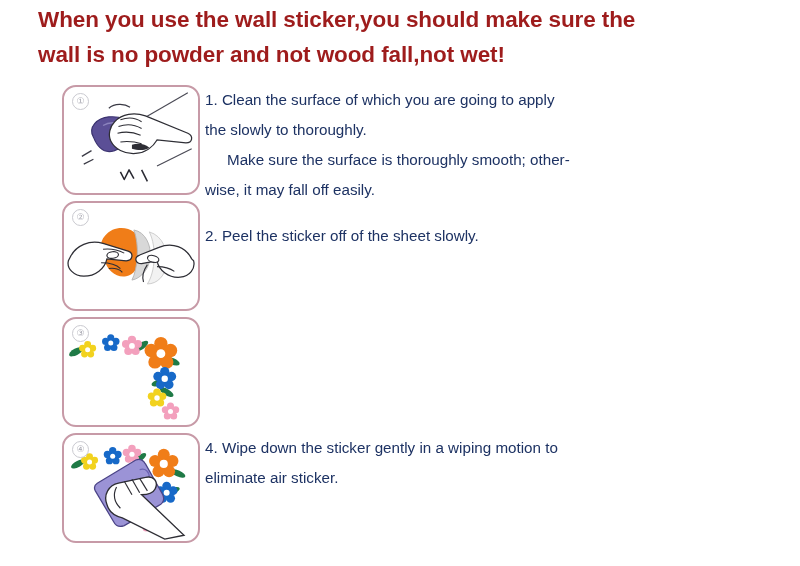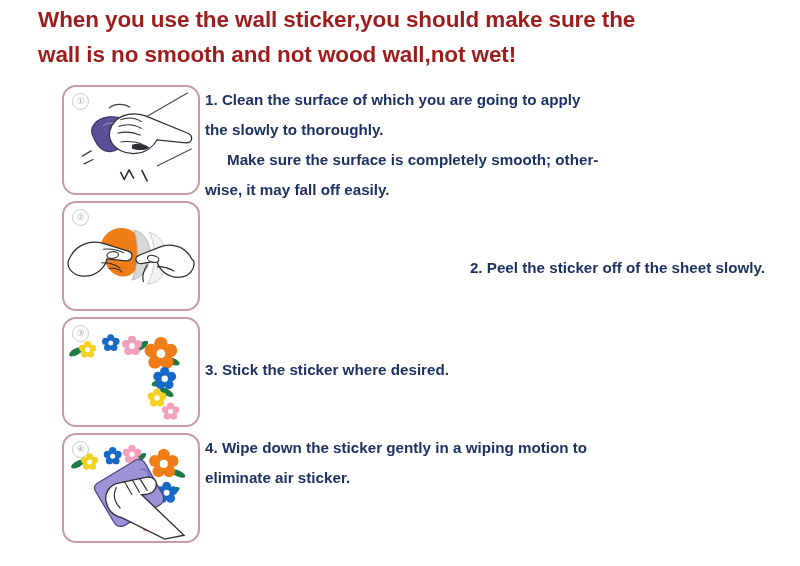--- a/index.html
+++ b/index.html
@@ -39,40 +39,40 @@
     border:1px solid #c9c9cf;
     color:#a9a9b2;font-size:9px;
     display:flex;align-items:center;justify-content:center;
     line-height:1;
     background:rgba(255,255,255,.55);
     z-index:3;
   }
   .txt{
     position:absolute;left:205px;top:2px;width:560px;
     color:#1d3263;
-    font-size:15.2px;font-weight:bold;
+    font-size:15.2px;font-weight:normal;
     line-height:30px;
   }
   .txt .tline{display:block;white-space:nowrap;}
   .txt .indent{padding-left:22px;}
 
   
   .s1 .txt{top:0px;}
-  .s2 .txt{top:52px;text-align:right;}
+  .s2 .txt{top:20px;}
   .s3 .txt{top:38px;}
   .s4 .txt{top:0;}
 </style>
 </head>
 <body>
 
 <div class="page">
 
   <div class="heading">
     <span class="hline">When you use the wall sticker,you should make sure the</span>
-    <span class="hline">wall is no smooth and not wood wall,not wet!</span>
+    <span class="hline">wall is no powder and not wood fall,not wet!</span>
   </div>
 
   <div class="steps">
 
     <div class="step s1">
       <div class="panel">
         <svg viewBox="0 0 138 110" xmlns="http://www.w3.org/2000/svg">
 
           <path d="M128 6 L62 44" stroke="#4a4a55" stroke-width="1.2" fill="none"></path>
           <path d="M132 64 L96 82" stroke="#4a4a55" stroke-width="1.2" fill="none"></path>
@@ -94,21 +94,21 @@
           <path d="M18 72 L28 66" stroke="#3a3a45" stroke-width="1.3" fill="none"></path>
           <path d="M20 80 L30 75" stroke="#3a3a45" stroke-width="1.3" fill="none"></path>
           <path d="M58 88 L62 96 L67 86 L72 95" stroke="#2a2a33" stroke-width="1.6" fill="none" stroke-linejoin="round"></path>
           <path d="M80 86 L86 98" stroke="#2a2a33" stroke-width="1.6" fill="none"></path>
         </svg>
         <div class="badge">①</div>
       </div>
       <div class="txt">
         <span class="tline">1. Clean the surface of which you are going to apply</span>
         <span class="tline">the slowly to thoroughly.</span>
-        <span class="tline indent">Make sure the surface is completely smooth; other-</span>
+        <span class="tline indent">Make sure the surface is thoroughly smooth; other-</span>
         <span class="tline">wise, it may fall off easily.</span>
       </div>
     </div>
 
     <div class="step s2">
       <div class="panel">
         <svg viewBox="0 0 138 110" xmlns="http://www.w3.org/2000/svg">
 
           <path d="M42 34 C50 24 64 24 72 30 C78 34 80 44 76 52 C80 62 74 74 64 76
                    C54 78 44 70 42 60 C36 54 36 40 42 34 Z" fill="#f07d18"></path>
@@ -191,23 +191,20 @@
           </g>
           <circle cx="96" cy="82" r="2.8" fill="#ffffff"></circle>
 
           <g fill="#f3a0bd" transform="translate(110,96) scale(0.8)">
             <use href="#flw"></use>
           </g>
           <circle cx="110" cy="96" r="2.6" fill="#ffffff"></circle>
         </svg>
         <div class="badge">③</div>
       </div>
-      <div class="txt">
-        <span class="tline">3. Stick the sticker where desired.</span>
-      </div>
     </div>
 
     <div class="step s4">
       <div class="panel">
         <svg viewBox="0 0 138 110" xmlns="http://www.w3.org/2000/svg">
           <defs>
             <g id="flw4">
               <circle cx="0" cy="-7" r="4.6"></circle>
               <circle cx="6.7" cy="-2.2" r="4.6"></circle>
               <circle cx="4.1" cy="5.7" r="4.6"></circle>

